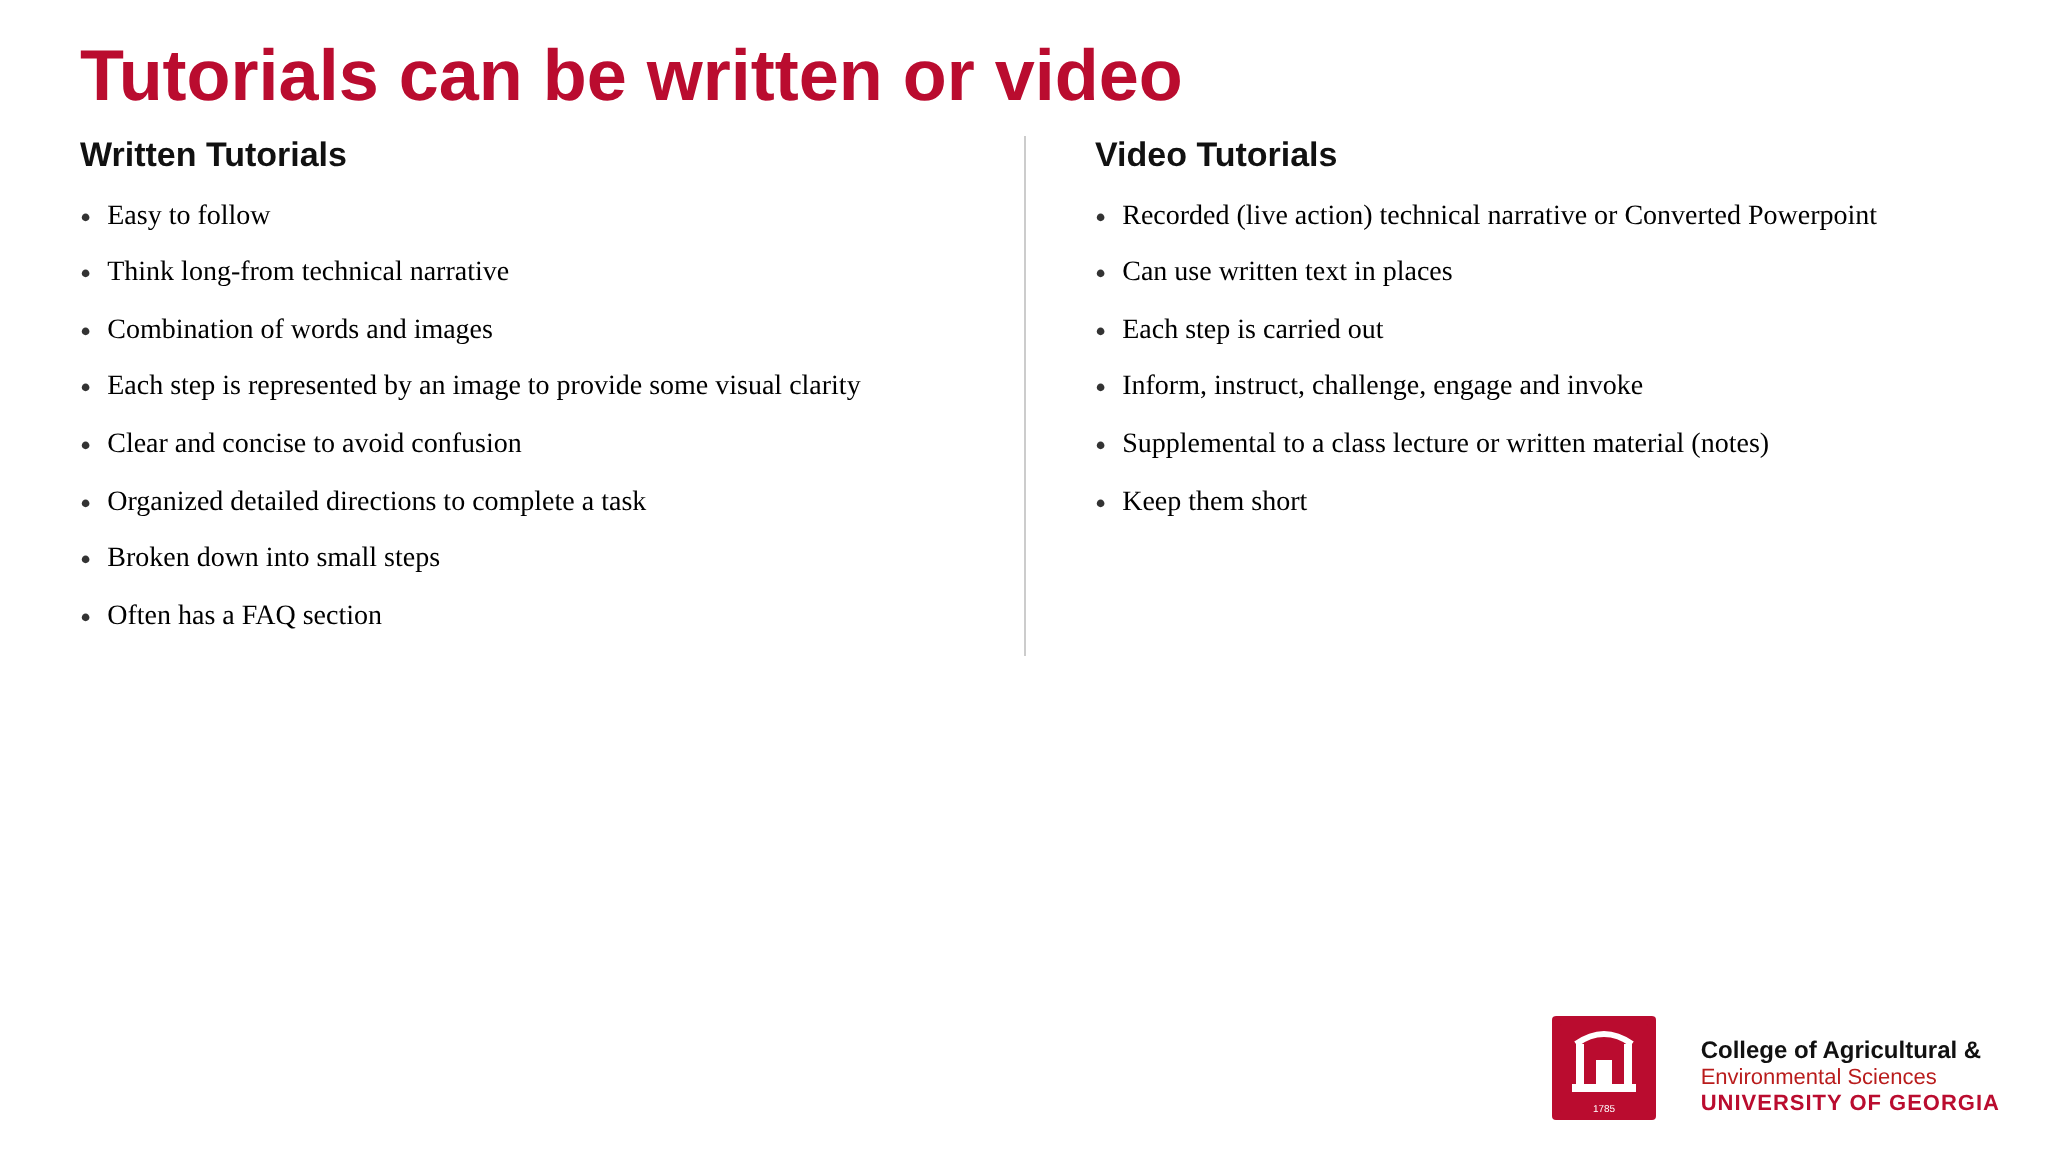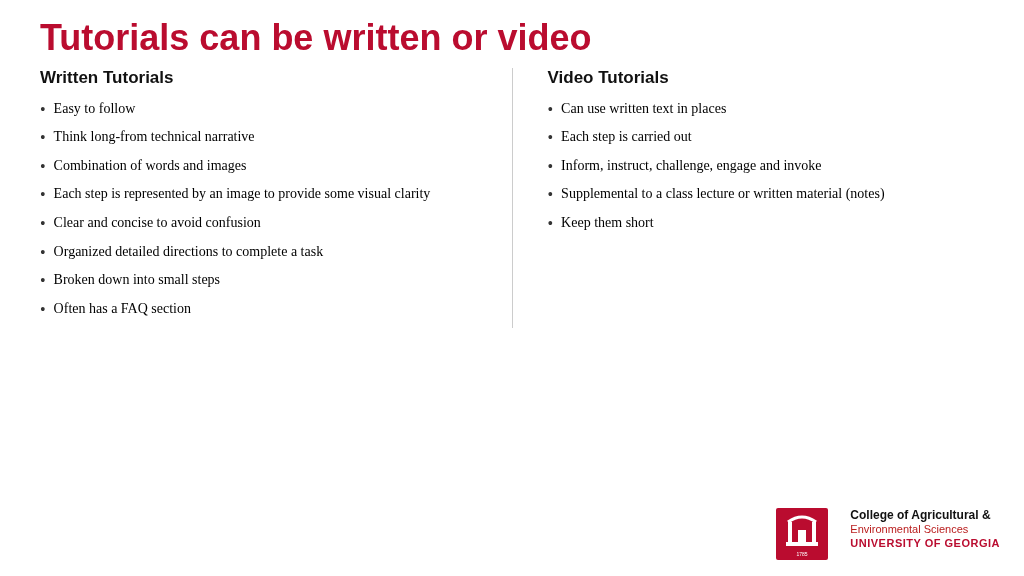--- a/index.html
+++ b/index.html
@@ -58,21 +58,21 @@
     .divider {
       width: 1px;
       background: #ccc;
       margin: 0 5px;
     }
     .logo-area {
       position: absolute;
       bottom: 16px;
       right: 24px;
       display: flex;
-      align-items: flex-start;
+      align-items: flex-end;
       gap: 22px;
       padding-left: 16px;
     }
     .logo-icon {
       width: 52px;
       height: 52px;
     }
     .logo-text {
       display: flex;
       flex-direction: column;
@@ -111,20 +111,21 @@
         <li>Clear and concise to avoid confusion</li>
         <li>Organized detailed directions to complete a task</li>
         <li>Broken down into small steps</li>
         <li>Often has a FAQ section</li>
       </ul>
   </div>
   <div class="divider"></div>
   <div class="column">
     <div class="column-title">Video Tutorials</div>
     <ul class="bullet-list">
+    <li>Recorded (live action) technical narrative  or Converted Powerpoint</li>
         <li>Can use written text in places</li>
         <li>Each step is carried out</li>
         <li>Inform, instruct, challenge, engage and invoke</li>
         <li>Supplemental to a class lecture or written material (notes)</li>
         <li>Keep them short</li>
       </ul>
   </div>
 </div>
 
 <div class="logo-area">

